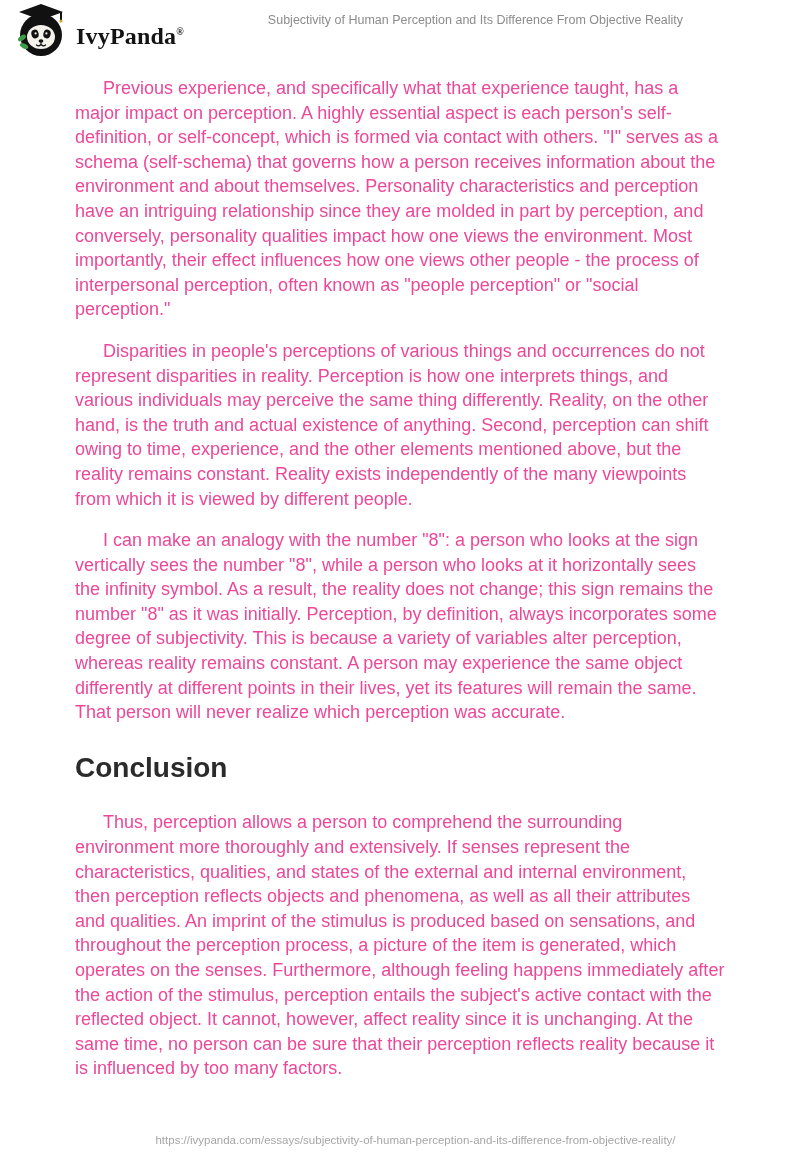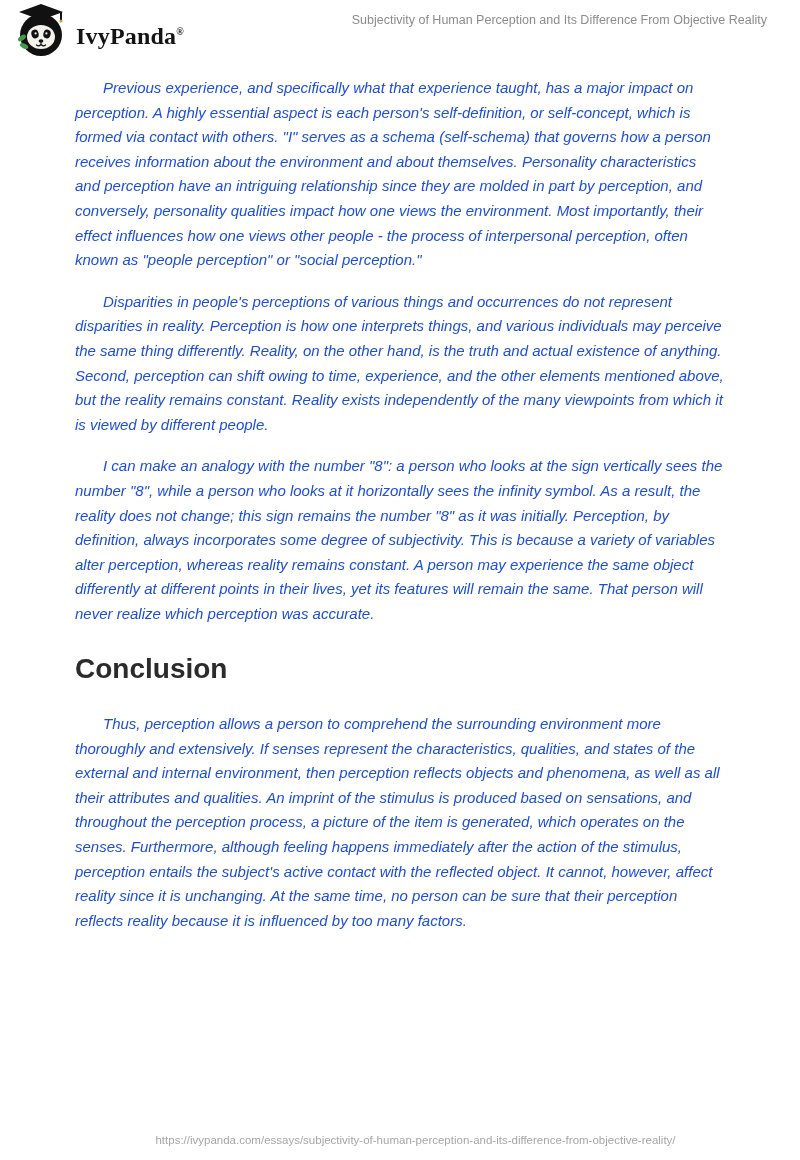--- a/index.html
+++ b/index.html
@@ -37,38 +37,37 @@
   }
   .brand-reg {
     font-family: "Liberation Serif", serif;
     font-size: 10px;
     color: #131313;
     vertical-align: super;
     font-weight: bold;
   }
   .doc-title {
     flex: 1;
-    text-align: right;
+    text-align: center;
     color: #8c8c8c;
     font-size: 12.5px;
     margin-top: 8px;
     line-height: 1.3;
   }
 
   
   .content {
     padding: 14px 75px 0 75px;
   }
   .content p {
-    font-size: 15px;
+    font-size: 18px;
     line-height: 24.6px;
-    color: #1d4ed8;
+    color: #ec4899;
     text-indent: 28px;
     margin: 0 0 17px 0;
-    font-style: italic;
   }
   .conclusion-heading {
     font-family: "Liberation Sans", sans-serif;
     font-weight: bold;
     font-size: 28px;
     color: #2b2b2b;
     margin: 26px 0 26px 0;
     line-height: 1.2;
   }
 

